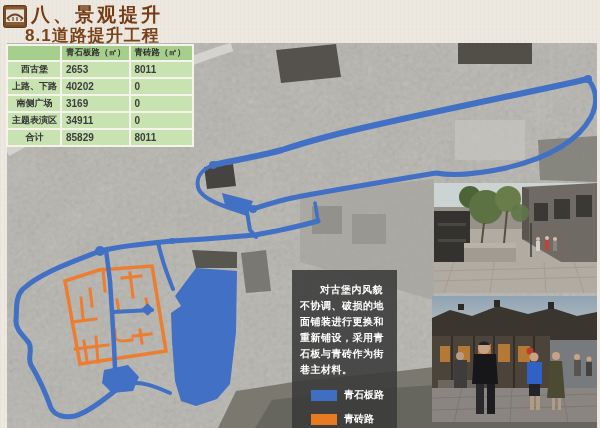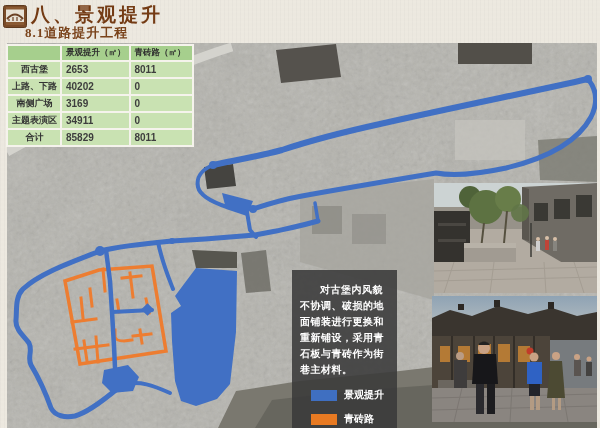--- a/index.html
+++ b/index.html
@@ -12,22 +12,22 @@
   }
   .abs{position:absolute;}
   
   .title{
     left:31px;top:2px;
     font-family:"DejaVu Serif", serif;
     font-size:19px;font-weight:bold;color:#743B14;letter-spacing:3px;
   }
   .subtitle{
     left:25px;top:24px;
-    font-family:Liberation Serif, serif;
-    font-size:13px;font-weight:bold;color:#7A431B;letter-spacing:1px;
+    font-family:Liberation Sans, sans-serif;
+    font-size:17px;font-weight:bold;color:#7A431B;letter-spacing:1px;
   }
   .title-icon{left:3px;top:5px;width:24px;height:23px;}
   
   .data-table-wrap{left:6px;top:44px;}
   table.data-table{border-collapse:collapse;}
   table.data-table th, table.data-table td{
     border:2px solid #F5F3EC;
     padding:1px 3px 1px 4px;
     text-align:left;vertical-align:middle;
     height:12px;
@@ -244,35 +244,35 @@
       <rect x="154" y="66" width="6" height="14" fill="#444240"></rect>
         <circle cx="157" cy="63" r="2.5" fill="#C9A285"></circle>
     </g>
   </svg>
 
   <div class="abs note-box">
     <p class="note-text">对古堡内风貌不协调、破损的地面铺装进行更换和重新铺设，采用青石板与青砖作为街巷主材料。</p>
     <div class="legend">
       <div class="legend-row">
         <span class="legend-swatch stone"></span>
-        <span class="legend-label">景观提升</span>
+        <span class="legend-label">青石板路</span>
       </div>
       <div class="legend-row">
         <span class="legend-swatch brick"></span>
         <span class="legend-label">青砖路</span>
       </div>
     </div>
   </div>
 
   <div class="abs data-table-wrap">
     <table class="data-table">
       <thead>
         <tr>
           <th></th>
-          <th>景观提升（㎡）</th>
+          <th>青石板路（㎡）</th>
           <th>青砖路（㎡）</th>
         </tr>
       </thead>
       <tbody>
         <tr>
           <th>西古堡</th>
           <td class="c1">2653</td>
           <td class="c2">8011</td>
         </tr>
         <tr>

